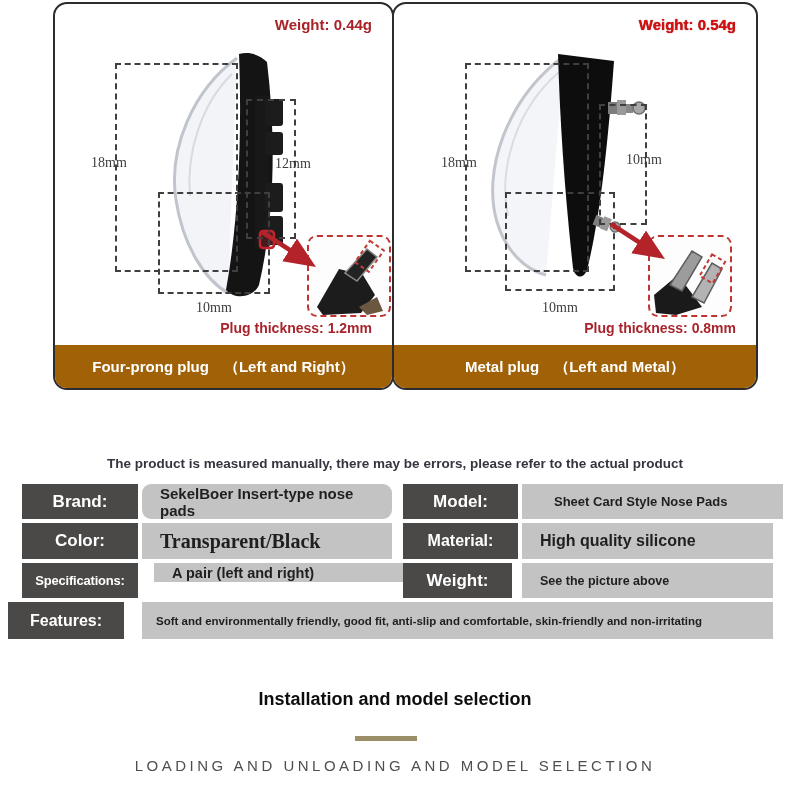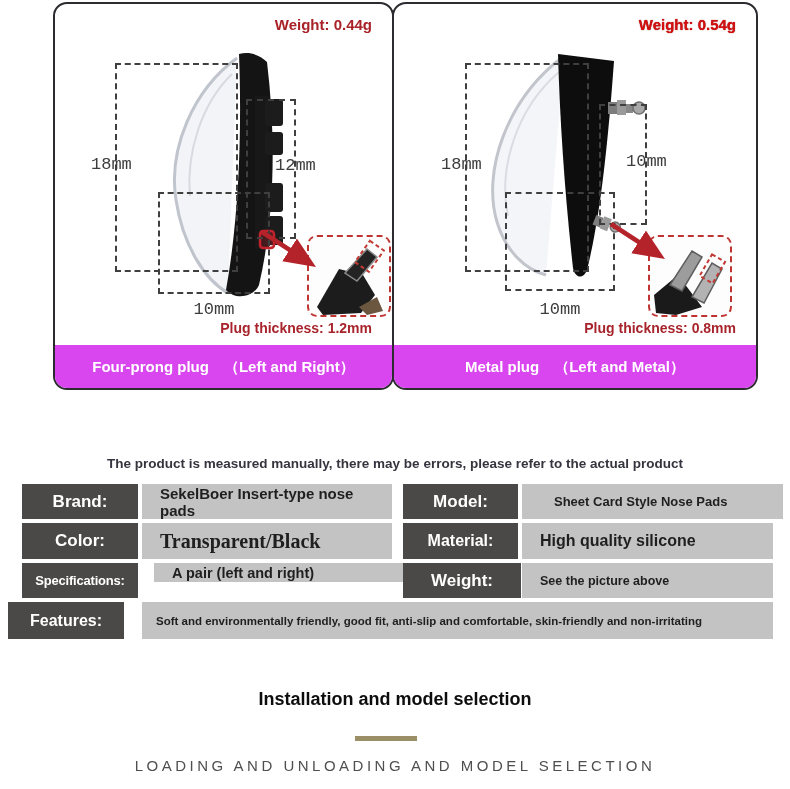--- a/index.html
+++ b/index.html
@@ -16,31 +16,31 @@
   .weight { position:absolute; top:12px; right:20px; font-size:15px; font-weight:bold; z-index:6; }
   .weight-a { color:#a82227; }
   .weight-b { color:#d40f0f; text-shadow:0 0 1px #8a0a0a; }
 
   .photo { position:absolute; left:0; top:0; z-index:1; }
 
   .dash-box { position:absolute; border:2px dashed #3f3f3f; z-index:2; }
   .dash-box-red { position:absolute; border:2px dashed #bf3430; border-radius:10px;
                   overflow:hidden; background:#fdfdfd; z-index:3; }
 
-  .dim-label { position:absolute; font-size:17px; color:#3d3d3d; z-index:4;
-               font-family:Liberation Mono, monospace; }
+  .dim-label { position:absolute; font-size:14px; color:#3d3d3d; z-index:4;
+               font-family:Liberation Serif, serif; }
   .dim-center { text-align:center; }
 
   .arrow-svg { position:absolute; z-index:5; }
 
   .plug-thickness { position:absolute; right:20px; top:316px; font-size:14px;
                     font-weight:bold; color:#a8242c; z-index:5; }
 
   .caption-bar { position:absolute; left:0; right:0; bottom:0; height:43px;
-                 background:#d946ef; color:#ffffff; text-align:center;
+                 background:#a16207; color:#ffffff; text-align:center;
                  line-height:43px; font-size:15px; font-weight:bold; z-index:7; }
 
   
   .disclaimer { position:absolute; left:0; top:456px; width:790px; text-align:center;
                 font-size:13.5px; font-weight:bold; color:#35353f; }
 
   
   .cell { position:absolute; }
   .cell-label { background:#4b4947; color:#ffffff; font-weight:bold;
                 display:flex; align-items:center; justify-content:center; }
@@ -158,32 +158,32 @@
     <div class="caption-bar">
       <span>Metal plug　（Left and Metal）</span>
     </div>
   </section>
 
   <div class="disclaimer">The product is measured manually, there may be errors, please refer to the actual product</div>
 
   <div>
 
     <div class="cell cell-label" style="left:22px;  top:484px; width:116px; height:35px; font-size:17px;">Brand:</div>
-    <div class="cell cell-value" style="left:142px; top:484px; width:250px; height:35px; font-size:15px;">SekelBoer Insert-type nose pads</div>
+    <div class="cell cell-value" style="left:142px; top:484px; width:250px; height:35px; font-size:15px;border-radius:9px;">SekelBoer Insert-type nose pads</div>
     <div class="cell cell-label" style="left:403px; top:484px; width:115px; height:35px; font-size:17px;">Model:</div>
     <div class="cell cell-value" style="left:522px; top:484px; width:261px; height:35px; font-size:13px;padding-left:32px;">Sheet Card Style Nose Pads</div>
 
     <div class="cell cell-label" style="left:22px;  top:523px; width:116px; height:36px; font-size:17px;">Color:</div>
     <div class="cell cell-value" style="left:142px; top:523px; width:250px; height:36px; font-size:20px;font-family:Liberation Serif, serif;">Transparent/Black</div>
     <div class="cell cell-label" style="left:403px; top:523px; width:115px; height:36px; font-size:16px;">Material:</div>
     <div class="cell cell-value" style="left:522px; top:523px; width:251px; height:36px; font-size:16px;">High quality silicone</div>
 
     <div class="cell cell-label" style="left:22px;  top:563px; width:116px; height:35px; font-size:13px; letter-spacing:-0.2px;">Specifications:</div>
     <div class="cell cell-value" style="left:142px; top:563px; width:250px; height:19px; font-size:14.5px;margin-left:12px;">A pair (left and right)</div>
-    <div class="cell cell-label" style="left:403px; top:563px; width:118px; height:35px; font-size:17px;">Weight:</div>
+    <div class="cell cell-label" style="left:403px; top:563px; width:109px; height:35px; font-size:17px;">Weight:</div>
     <div class="cell cell-value" style="left:522px; top:563px; width:251px; height:35px; font-size:12.5px;">See the picture above</div>
 
     <div class="cell cell-label" style="left:8px;  top:602px; width:116px; height:37px; font-size:16px;">Features:</div>
     <div class="cell cell-value" style="left:142px; top:602px; width:631px; height:37px; font-size:11.5px; padding-left:14px;">Soft and environmentally friendly, good fit, anti-slip and comfortable, skin-friendly and non-irritating</div>
   </div>
 
   <div class="footer-heading">Installation and model selection</div>
   <div class="divider"></div>
   <div class="footer-subheading">LOADING AND UNLOADING AND MODEL SELECTION</div>
 

